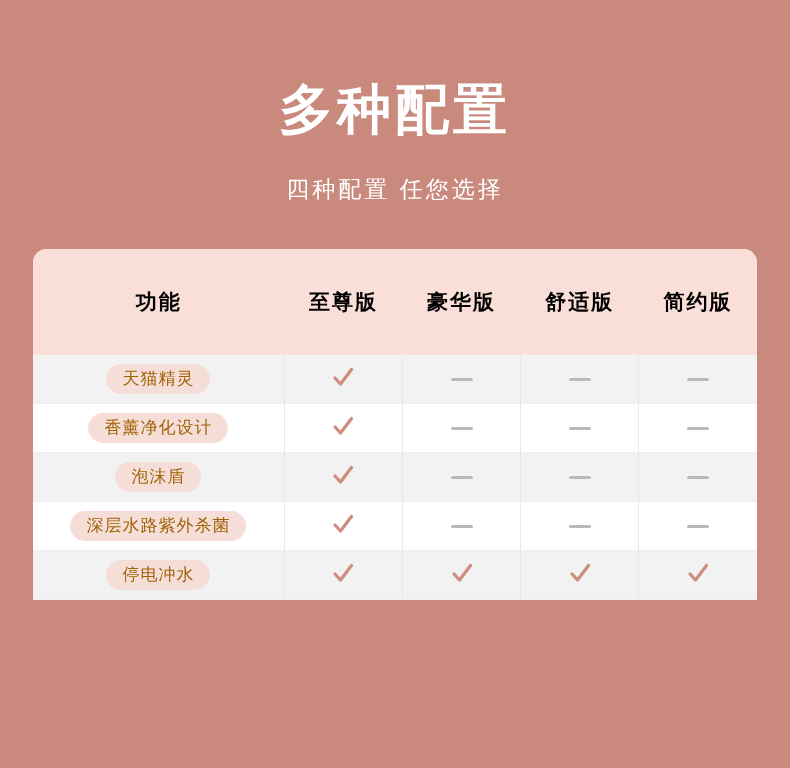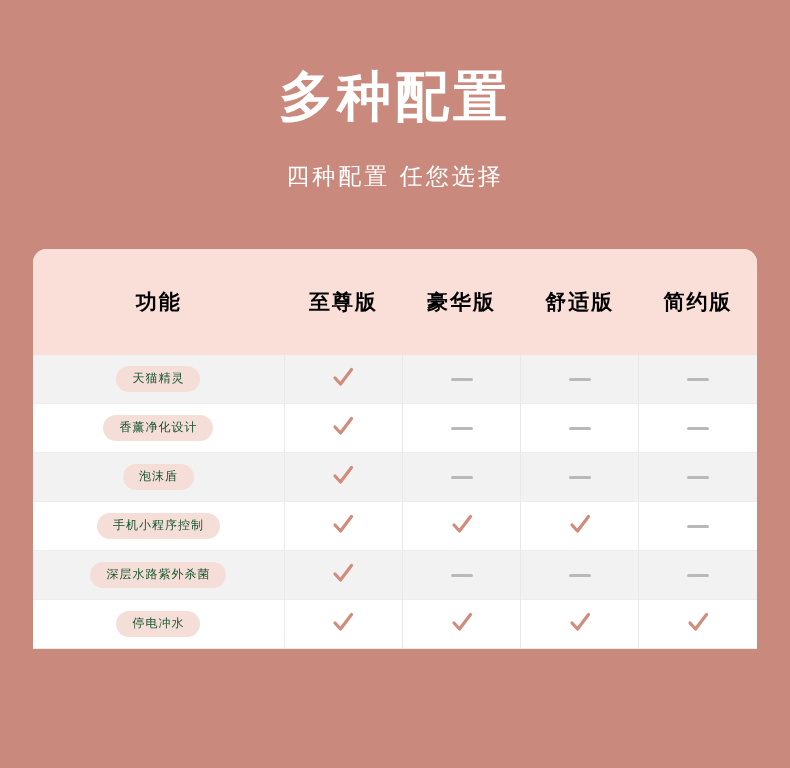--- a/index.html
+++ b/index.html
@@ -23,21 +23,21 @@
   .hero {
     text-align: center;
     padding-top: 60px;
   }
   .hero-title {
     font-size: 54px;
     font-weight: bold;
     color: #ffffff;
     letter-spacing: 4px;
     line-height: 1.15;
-    margin: 5px;
+    margin: 18px;
   }
   .hero-sub {
     margin-top: 34px;
     font-size: 23px;
     color: #ffffff;
     letter-spacing: 3px;
     font-weight: normal;
   }
   .table-card {
     position: absolute;
@@ -81,22 +81,22 @@
   }
   table.config tbody tr:nth-child(even) td {
     background: #ffffff;
   }
   .feature-cell {
     text-align: center;
   }
   .pill {
     display: inline-block;
     background: #f6ded8;
-    color: #14532d;
-    font-size: 12px;
+    color: #a16207;
+    font-size: 17px;
     padding: 6px 16px;
     border-radius: 20px;
     letter-spacing: 1px;
     white-space: nowrap;
     line-height: 1.1;
   }
   .check {
     display: inline-block;
     width: 24px;
     height: 24px;
@@ -164,33 +164,20 @@
           <tr>
             <td class="feature-cell"><span class="pill">泡沫盾</span></td>
             <td><span class="check"><svg width="24" height="24" viewBox="0 0 24 24">
                   <path d="M4 13 L9.5 19 L20.5 4.5" fill="none" stroke="#d08c7c" stroke-width="3.2" stroke-linecap="round" stroke-linejoin="round"></path>
                 </svg></span></td>
             <td><span class="dash"></span></td>
             <td><span class="dash"></span></td>
             <td><span class="dash"></span></td>
           </tr>
           <tr>
-            <td class="feature-cell"><span class="pill">手机小程序控制</span></td>
-            <td><span class="check"><svg width="24" height="24" viewBox="0 0 24 24">
-                  <path d="M4 13 L9.5 19 L20.5 4.5" fill="none" stroke="#d08c7c" stroke-width="3.2" stroke-linecap="round" stroke-linejoin="round"></path>
-                </svg></span></td>
-            <td><span class="check"><svg width="24" height="24" viewBox="0 0 24 24">
-                  <path d="M4 13 L9.5 19 L20.5 4.5" fill="none" stroke="#d08c7c" stroke-width="3.2" stroke-linecap="round" stroke-linejoin="round"></path>
-                </svg></span></td>
-            <td><span class="check"><svg width="24" height="24" viewBox="0 0 24 24">
-                  <path d="M4 13 L9.5 19 L20.5 4.5" fill="none" stroke="#d08c7c" stroke-width="3.2" stroke-linecap="round" stroke-linejoin="round"></path>
-                </svg></span></td>
-            <td><span class="dash"></span></td>
-          </tr>
-          <tr>
             <td class="feature-cell"><span class="pill">深层水路紫外杀菌</span></td>
             <td><span class="check"><svg width="24" height="24" viewBox="0 0 24 24">
                   <path d="M4 13 L9.5 19 L20.5 4.5" fill="none" stroke="#d08c7c" stroke-width="3.2" stroke-linecap="round" stroke-linejoin="round"></path>
                 </svg></span></td>
             <td><span class="dash"></span></td>
             <td><span class="dash"></span></td>
             <td><span class="dash"></span></td>
           </tr>
           <tr>
             <td class="feature-cell"><span class="pill">停电冲水</span></td>

